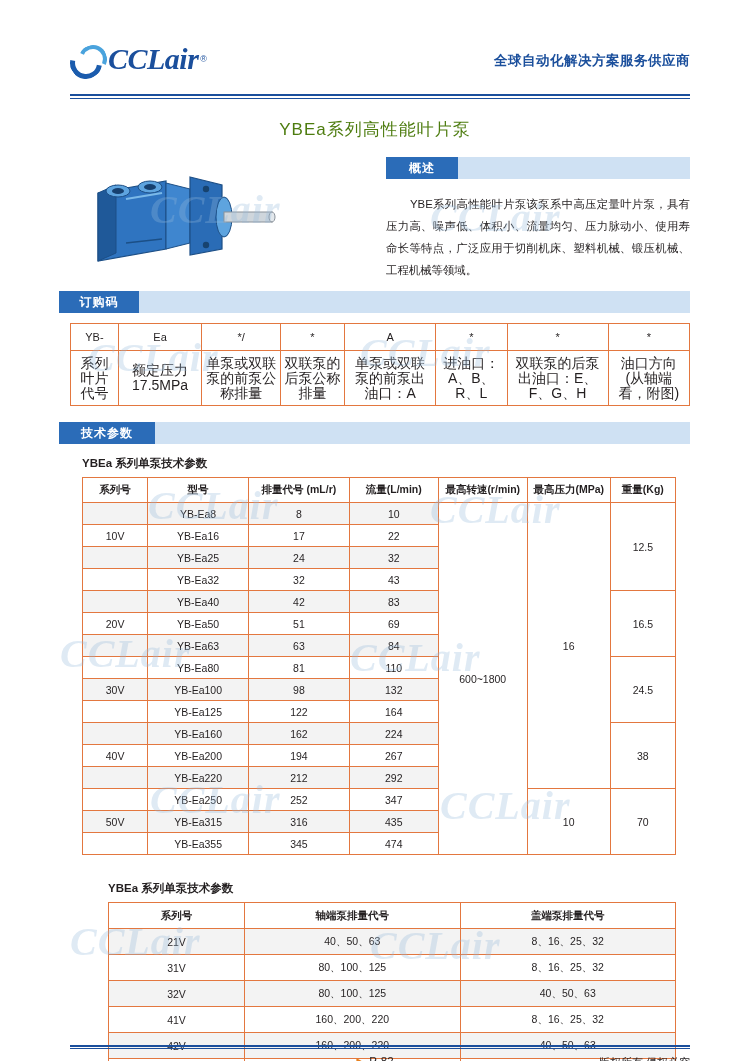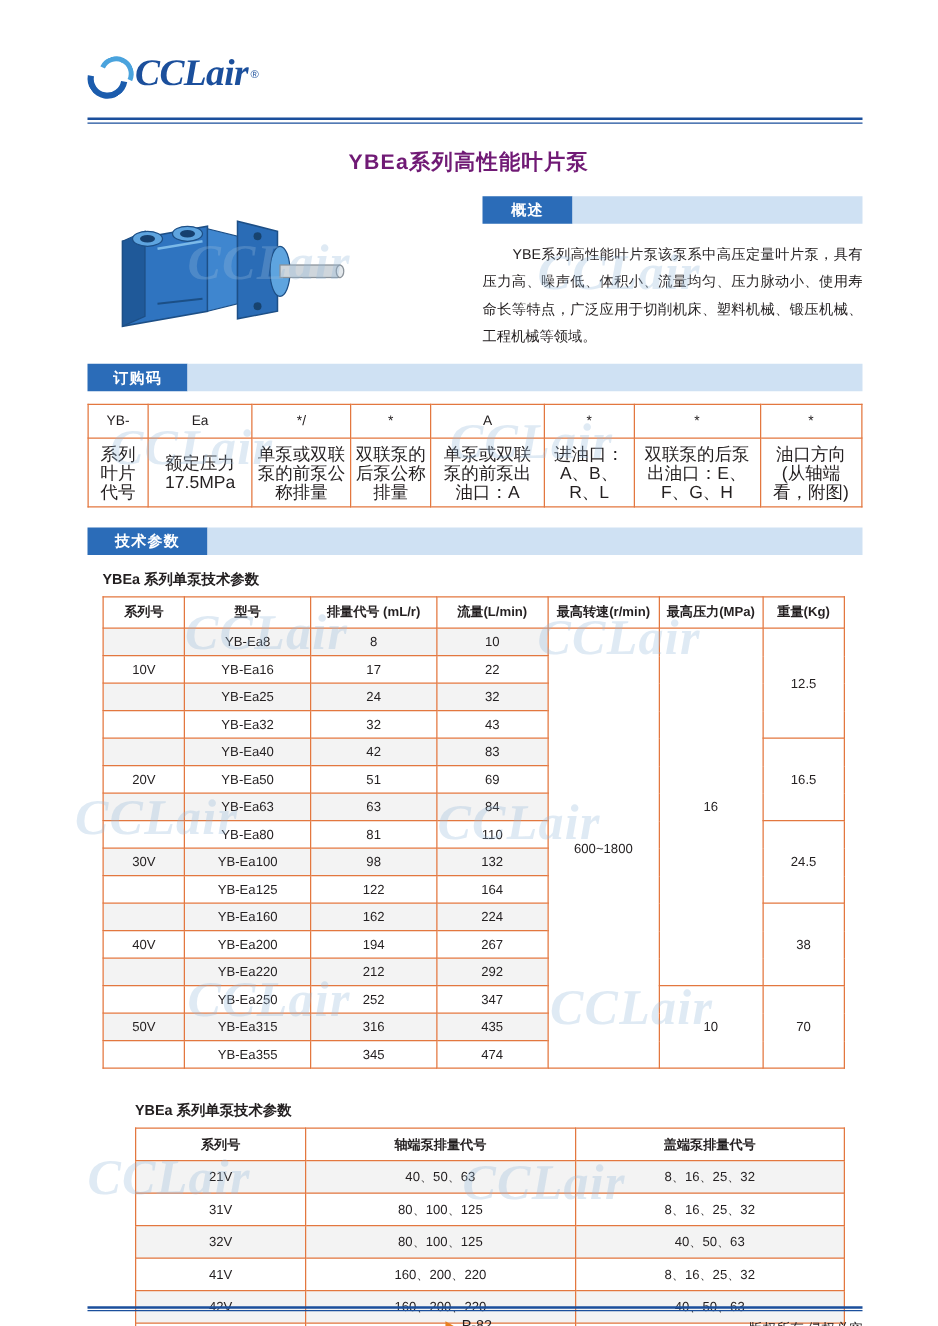--- a/index.html
+++ b/index.html
@@ -99,22 +99,22 @@
     right: 12px;
     bottom: -3px;
     height: 1px;
     background: #1b4f9c;
   }
 
   
   .doc-title {
     text-align: center;
     font-size: 17px;
-    font-weight: bold;
-    color: #701a75;
+    font-weight: normal;
+    color: #4d7c0f;
     margin-top: 22px;
     letter-spacing: 1px;
   }
 
   
   .overview {
     position: relative;
     margin-top: 16px;
     height: 120px;
   }
@@ -162,21 +162,21 @@
     line-height: 22px;
     text-align: justify;
     text-indent: 24px;
     color: #231f20;
   }
 
   
   .sec-band-wrap {
     position: relative;
     height: 22px;
-    margin: 0 12px 0 22px;
+    margin: 0 12px 0 11px;
   }
   .sec-band {
     position: absolute;
     left: 0; top: 0;
     height: 22px;
     background: #2b6cb8;
     color: #fff;
     font-size: 12px;
     font-weight: bold;
     line-height: 22px;
@@ -340,20 +340,21 @@
 
   <div class="header">
     <div class="logo">
       <div class="logo-mark">
         <div class="swoosh1"></div>
         <div class="swoosh2"></div>
       </div>
       <div class="logo-text">CCLair</div>
       <div class="logo-reg">®</div>
     </div>
+    <div class="header-slogan">全球自动化解决方案服务供应商</div>
     <div class="header-rule"></div>
     <div class="header-rule-thin"></div>
   </div>
 
   <div class="doc-title">YBEa系列高性能叶片泵</div>
 
   <div class="overview">
     <div class="overview-img">
       <svg width="230" height="112" viewBox="0 0 230 112">
 

